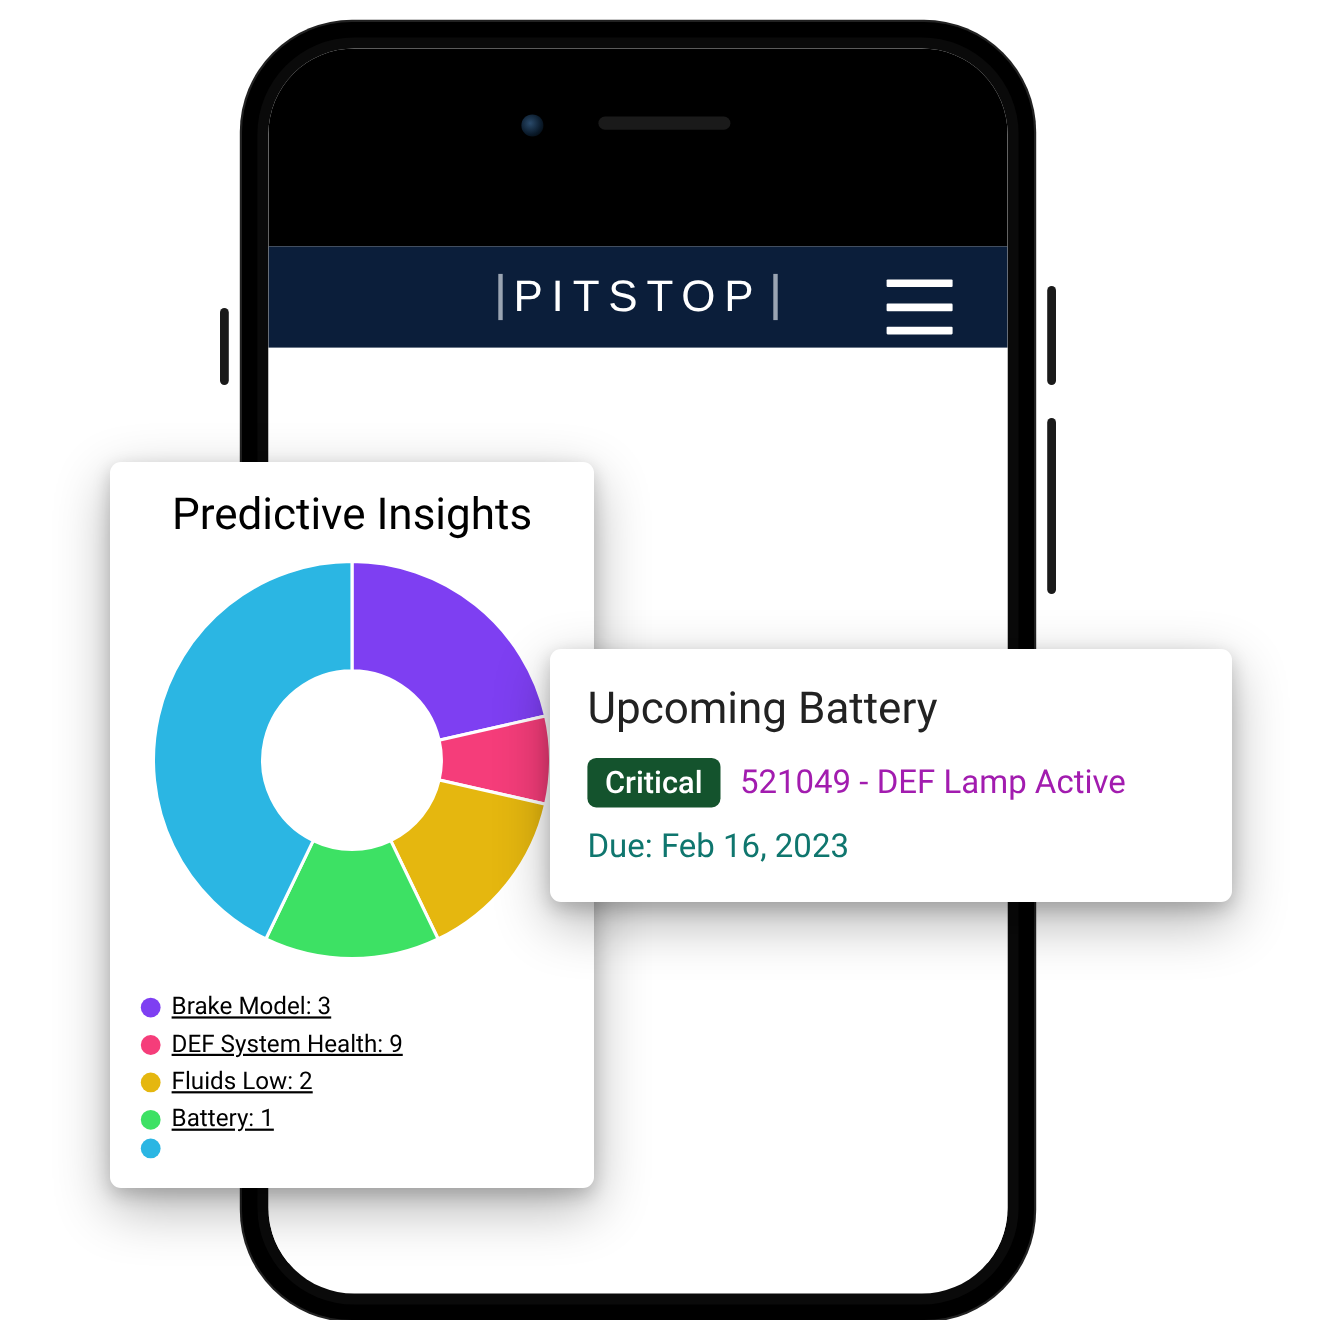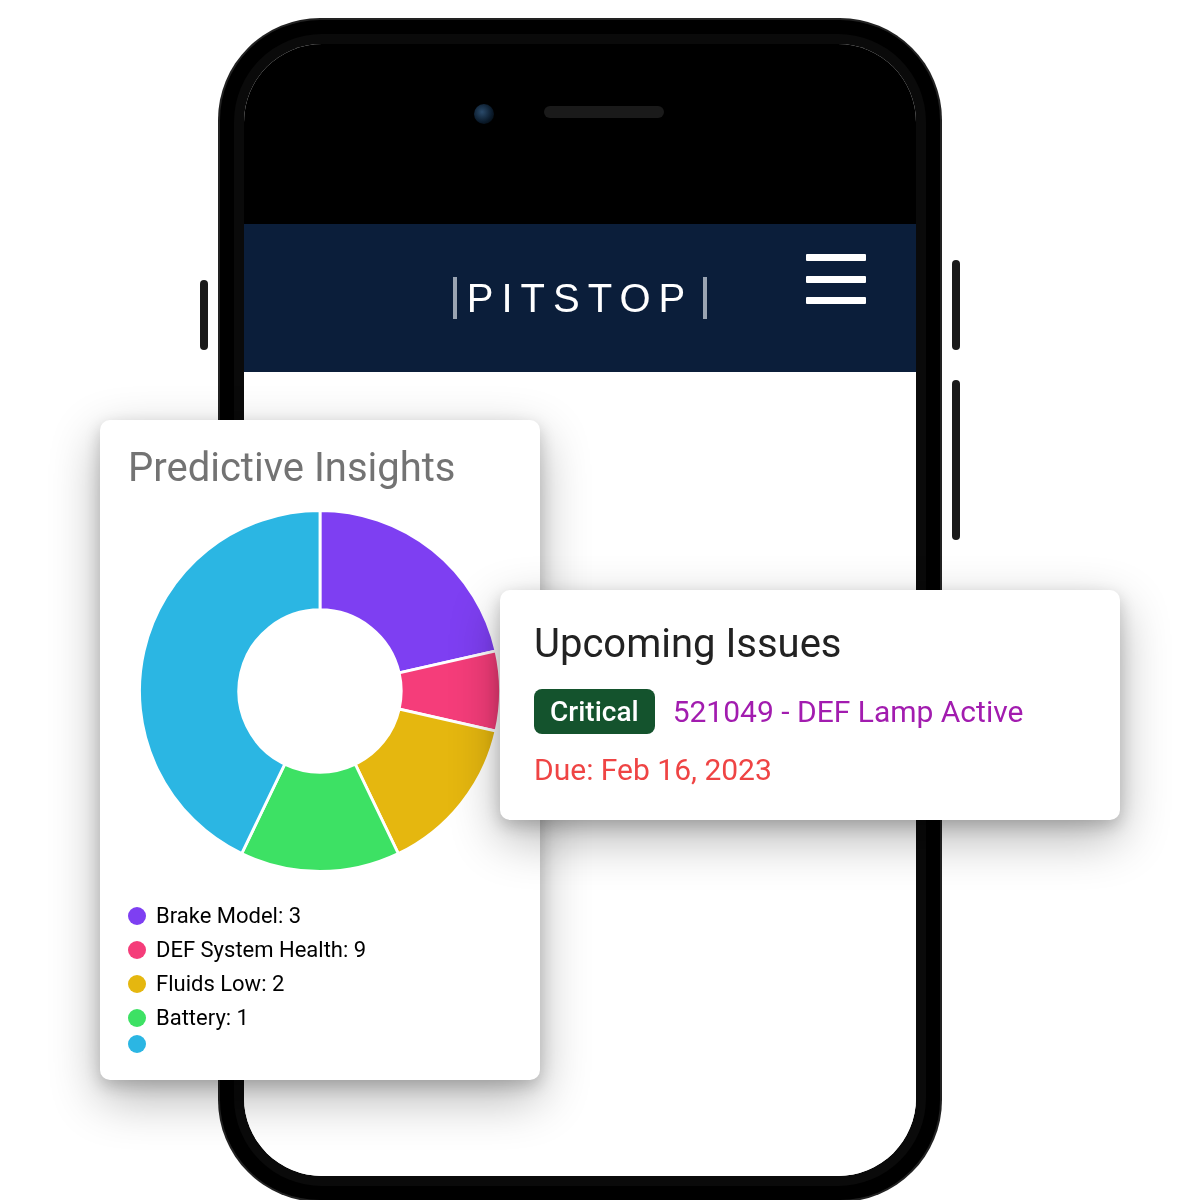--- a/index.html
+++ b/index.html
@@ -77,21 +77,21 @@
     position: absolute;
     top: 62px;
     left: 300px;
     width: 120px;
     height: 12px;
     background: #1a1a1a;
     border-radius: 6px;
   }
 
   .app-header {
-    height: 148px;
+    height: 92px;
     background: #0b1e3a;
     display: flex;
     align-items: center;
     justify-content: center;
     position: relative;
   }
   .logo-wrap {
     display: flex;
     align-items: center;
     gap: 10px;
@@ -143,40 +143,42 @@
   }
 
   .insights-card {
     left: 100px;
     top: 420px;
     width: 440px;
     height: 660px;
   }
   .insights-title {
     font-size: 40px;
-    color: #737373;
+    color: #000000;
     margin-bottom: 10px;
     font-weight: 400;
+    text-align: center;
   }
 
   .donut-wrap {
     width: 380px;
     height: 380px;
     margin: 0 auto;
   }
 
   .legend {
     margin-top: 18px;
     font-size: 22px;
     line-height: 1.55;
   }
   .legend-row {
     display: flex;
     align-items: center;
     gap: 10px;
+    text-decoration: underline;
   }
   .swatch {
     width: 18px;
     height: 18px;
     border-radius: 50%;
     display: inline-block;
   }
 
   .issues-card {
     left: 500px;
@@ -204,21 +206,21 @@
     padding: 6px 16px;
     border-radius: 8px;
     font-weight: 500;
   }
   .issue-text {
     font-size: 30px;
     color: #a21caf;
   }
   .due-text {
     font-size: 30px;
-    color: #ef4444;
+    color: #0f766e;
   }
 </style>
 </head>
 <body>
 
 <div class="phone">
   <div class="phone-side-btn b1"></div>
   <div class="phone-side-btn b2"></div>
   <div class="phone-side-btn-left l1"></div>
   <div class="phone-inner">
@@ -272,19 +274,19 @@
         <span class="swatch" style="background: rgb(61, 225, 100);"></span>
         <span>Battery: 1</span>
       </div>
       <div class="legend-row">
         <span class="swatch" style="background: rgb(43, 182, 227);"></span>
       </div>
     </div>
 </div>
 
 <div class="card issues-card">
-  <div class="issues-title">Upcoming Issues</div>
+  <div class="issues-title">Upcoming Battery</div>
   <div class="issue-row">
     <span class="badge-critical">Critical</span>
     <span class="issue-text">521049 - DEF Lamp Active</span>
   </div>
   <div class="due-text">Due: Feb 16, 2023</div>
 </div>
 
 </body></html>

